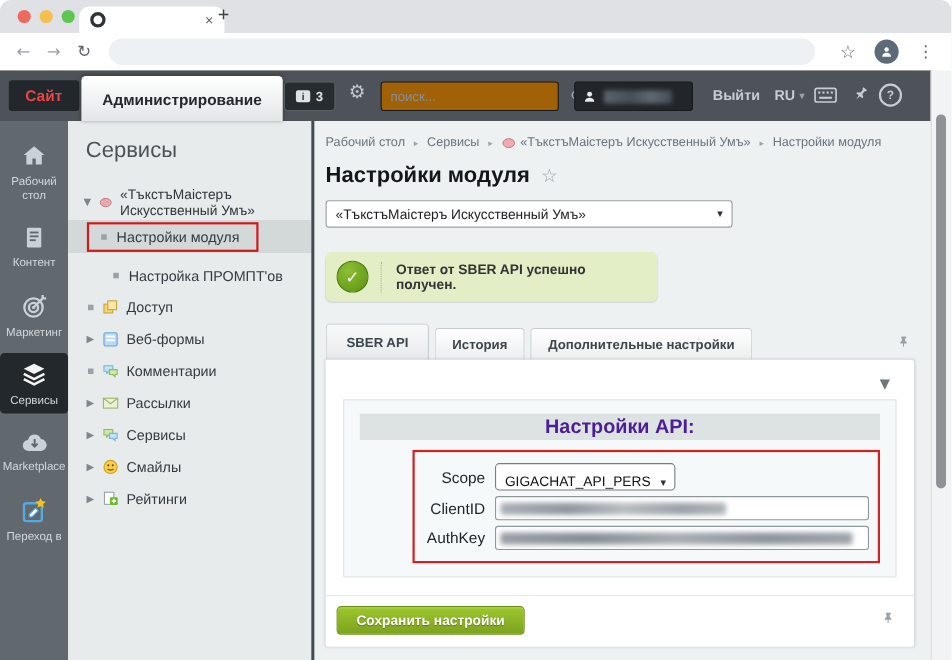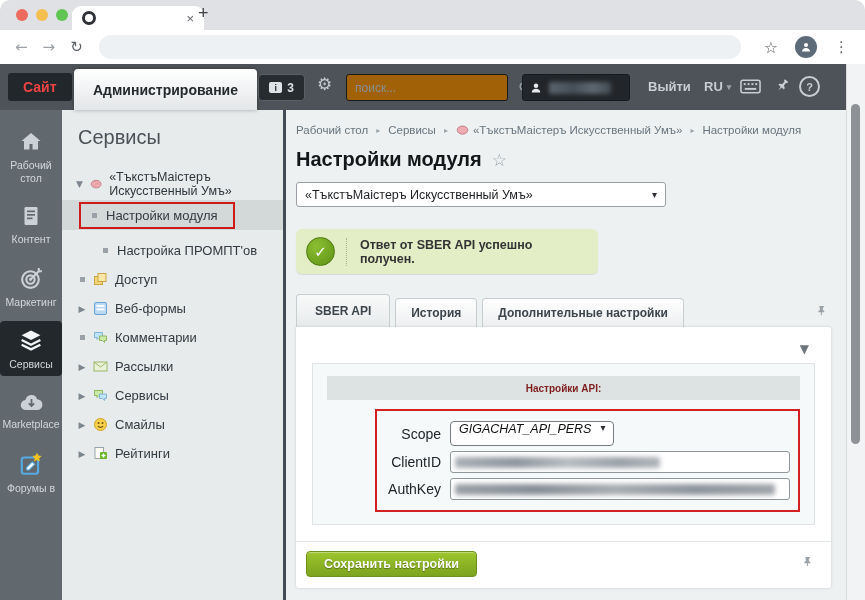--- a/index.html
+++ b/index.html
@@ -82,25 +82,25 @@
   .succ-text{font-size:12.5px;font-weight:bold;color:#333;}
 
   .tabsrow{margin-top:20px;display:flex;align-items:flex-end;gap:5px;position:relative;}
   .tabx{border:1px solid #c7ced2;border-bottom:none;border-radius:4px 4px 0 0;background:linear-gradient(#ffffff,#eceeef);padding:7px 15px;font-size:12px;font-weight:bold;color:#3d454c;}
   .tabx.active{background:linear-gradient(#f8fafa,#e7eaeb);padding:9px 18px;}
   .tab-pin{position:absolute;right:2px;bottom:8px;display:flex;}
 
   .panel{background:#fff;box-shadow:0 0 3px rgba(0,0,0,.15);position:relative;border-radius:0 3px 3px 3px;}
   .collapse{position:absolute;top:15px;right:22px;color:#6d757b;font-size:12px;font-family:"DejaVu Sans",sans-serif;}
   .inner{margin:0 16px;position:relative;top:36px;background:#f6f9f9;border:1px solid #dfe4e4;padding:12px 14px 12px;}
-  .inner-head{background:#dde3e3;height:24px;display:flex;align-items:center;justify-content:center;font-size:10px;font-weight:bold;color:#7f1d1d;}
+  .inner-head{background:#dde3e3;height:24px;display:flex;align-items:center;justify-content:center;font-size:18px;font-weight:bold;color:#4c1d95;}
   .redbox{margin:9px 0 0 48px;border:2px solid #d32121;padding:5px 8px;}
   .frow{display:flex;align-items:center;margin:5px 0;}
   .flabel{width:56px;text-align:right;margin-right:9px;font-size:14px;color:#20252a;flex:none;}
-  .fselect{height:23px;border:1px solid #767d81;border-radius:4px;background:#fff;display:flex;align-items:flex-start;padding:0 8px;gap:9px;font-size:12.5px;color:#111;font-style:italic;}
+  .fselect{height:23px;border:1px solid #767d81;border-radius:4px;background:#fff;display:flex;align-items:flex-end;padding:0 8px;gap:9px;font-size:12.5px;color:#111;}
   .finput{width:330px;height:20px;border:1px solid #8f979b;border-radius:3px;background:#fff;display:flex;align-items:center;padding:0 4px;}
   .blob{height:11px;border-radius:2px;filter:blur(2.5px);background:linear-gradient(90deg,#aab0b6,#8f969e 30%,#b8bdc2 55%,#9aa1a8 80%,#b0b5ba);}
   .blob.b1{width:62%;}
   .blob.b2{width:97%;background:linear-gradient(90deg,#9aa0a6,#878e96 25%,#a8adb2 50%,#8d949c 75%,#a0a5aa);}
   .panel-foot{margin-top:52px;border-top:1px solid #e4e8e8;padding:9px 10px 11px 10px;position:relative;}
   .save-btn{display:inline-block;background:linear-gradient(#9dc62e,#7ca31e);border:1px solid #6d9117;border-radius:4px;color:#fff;font-weight:bold;font-size:12.5px;padding:5px 17px;text-shadow:0 1px 1px rgba(0,0,0,.35);box-shadow:inset 0 1px 0 rgba(255,255,255,.35);}
   .foot-pin{position:absolute;right:16px;top:13px;display:flex;}
 
   .scrollcol{position:absolute;top:64px;right:0;width:18px;bottom:0;background:#f2f3f4;border-left:1px solid #d9dbdc;}
   .thumb{position:absolute;top:40px;left:4px;width:9px;height:340px;background:#8e9296;border-radius:5px;}
@@ -231,21 +231,21 @@
             <path d="M13 8v7M10.3 12.3 13 15l2.7-2.7" stroke="#61696f" stroke-width="1.8" fill="none"></path>
           </svg>
         <span class="rail-label">Marketplace</span>
       </div>
       <div class="rail-item">
         <svg width="26" height="26" viewBox="0 0 24 24">
             <rect x="3.5" y="6" width="15" height="15" rx="2" fill="none" stroke="#57aae0" stroke-width="2"></rect>
             <path d="M8 17.5v-2.3l5.2-5.2 2.3 2.3-5.2 5.2z" fill="#fff" stroke="#57aae0" stroke-width="1"></path>
             <path d="M17.5 1.5l1.3 2.7 3 .45-2.2 2.1.5 3-2.6-1.4-2.6 1.4.5-3-2.2-2.1 3-.45z" fill="#f3c21f"></path>
           </svg>
-        <span class="rail-label">Форумы в</span>
+        <span class="rail-label">Переход в</span>
       </div>
     </div>
 
     <div class="menu">
       <div class="menu-title">Сервисы</div>
       <div class="tree-root">
         <span class="tw">▼</span>
         <svg width="16" height="13" viewBox="0 0 16 13">
             <ellipse cx="8" cy="6" rx="6.5" ry="5" fill="#f0aab2" stroke="#b4747c" stroke-width="1"></ellipse>
             <path d="M5 3.5c1-1 2-1 3 0M8 6c1-1 2.5-1 3.5 0M4.5 7.5c1 .8 2 .8 3 0" fill="none" stroke="#c9858d" stroke-width=".8"></path>

